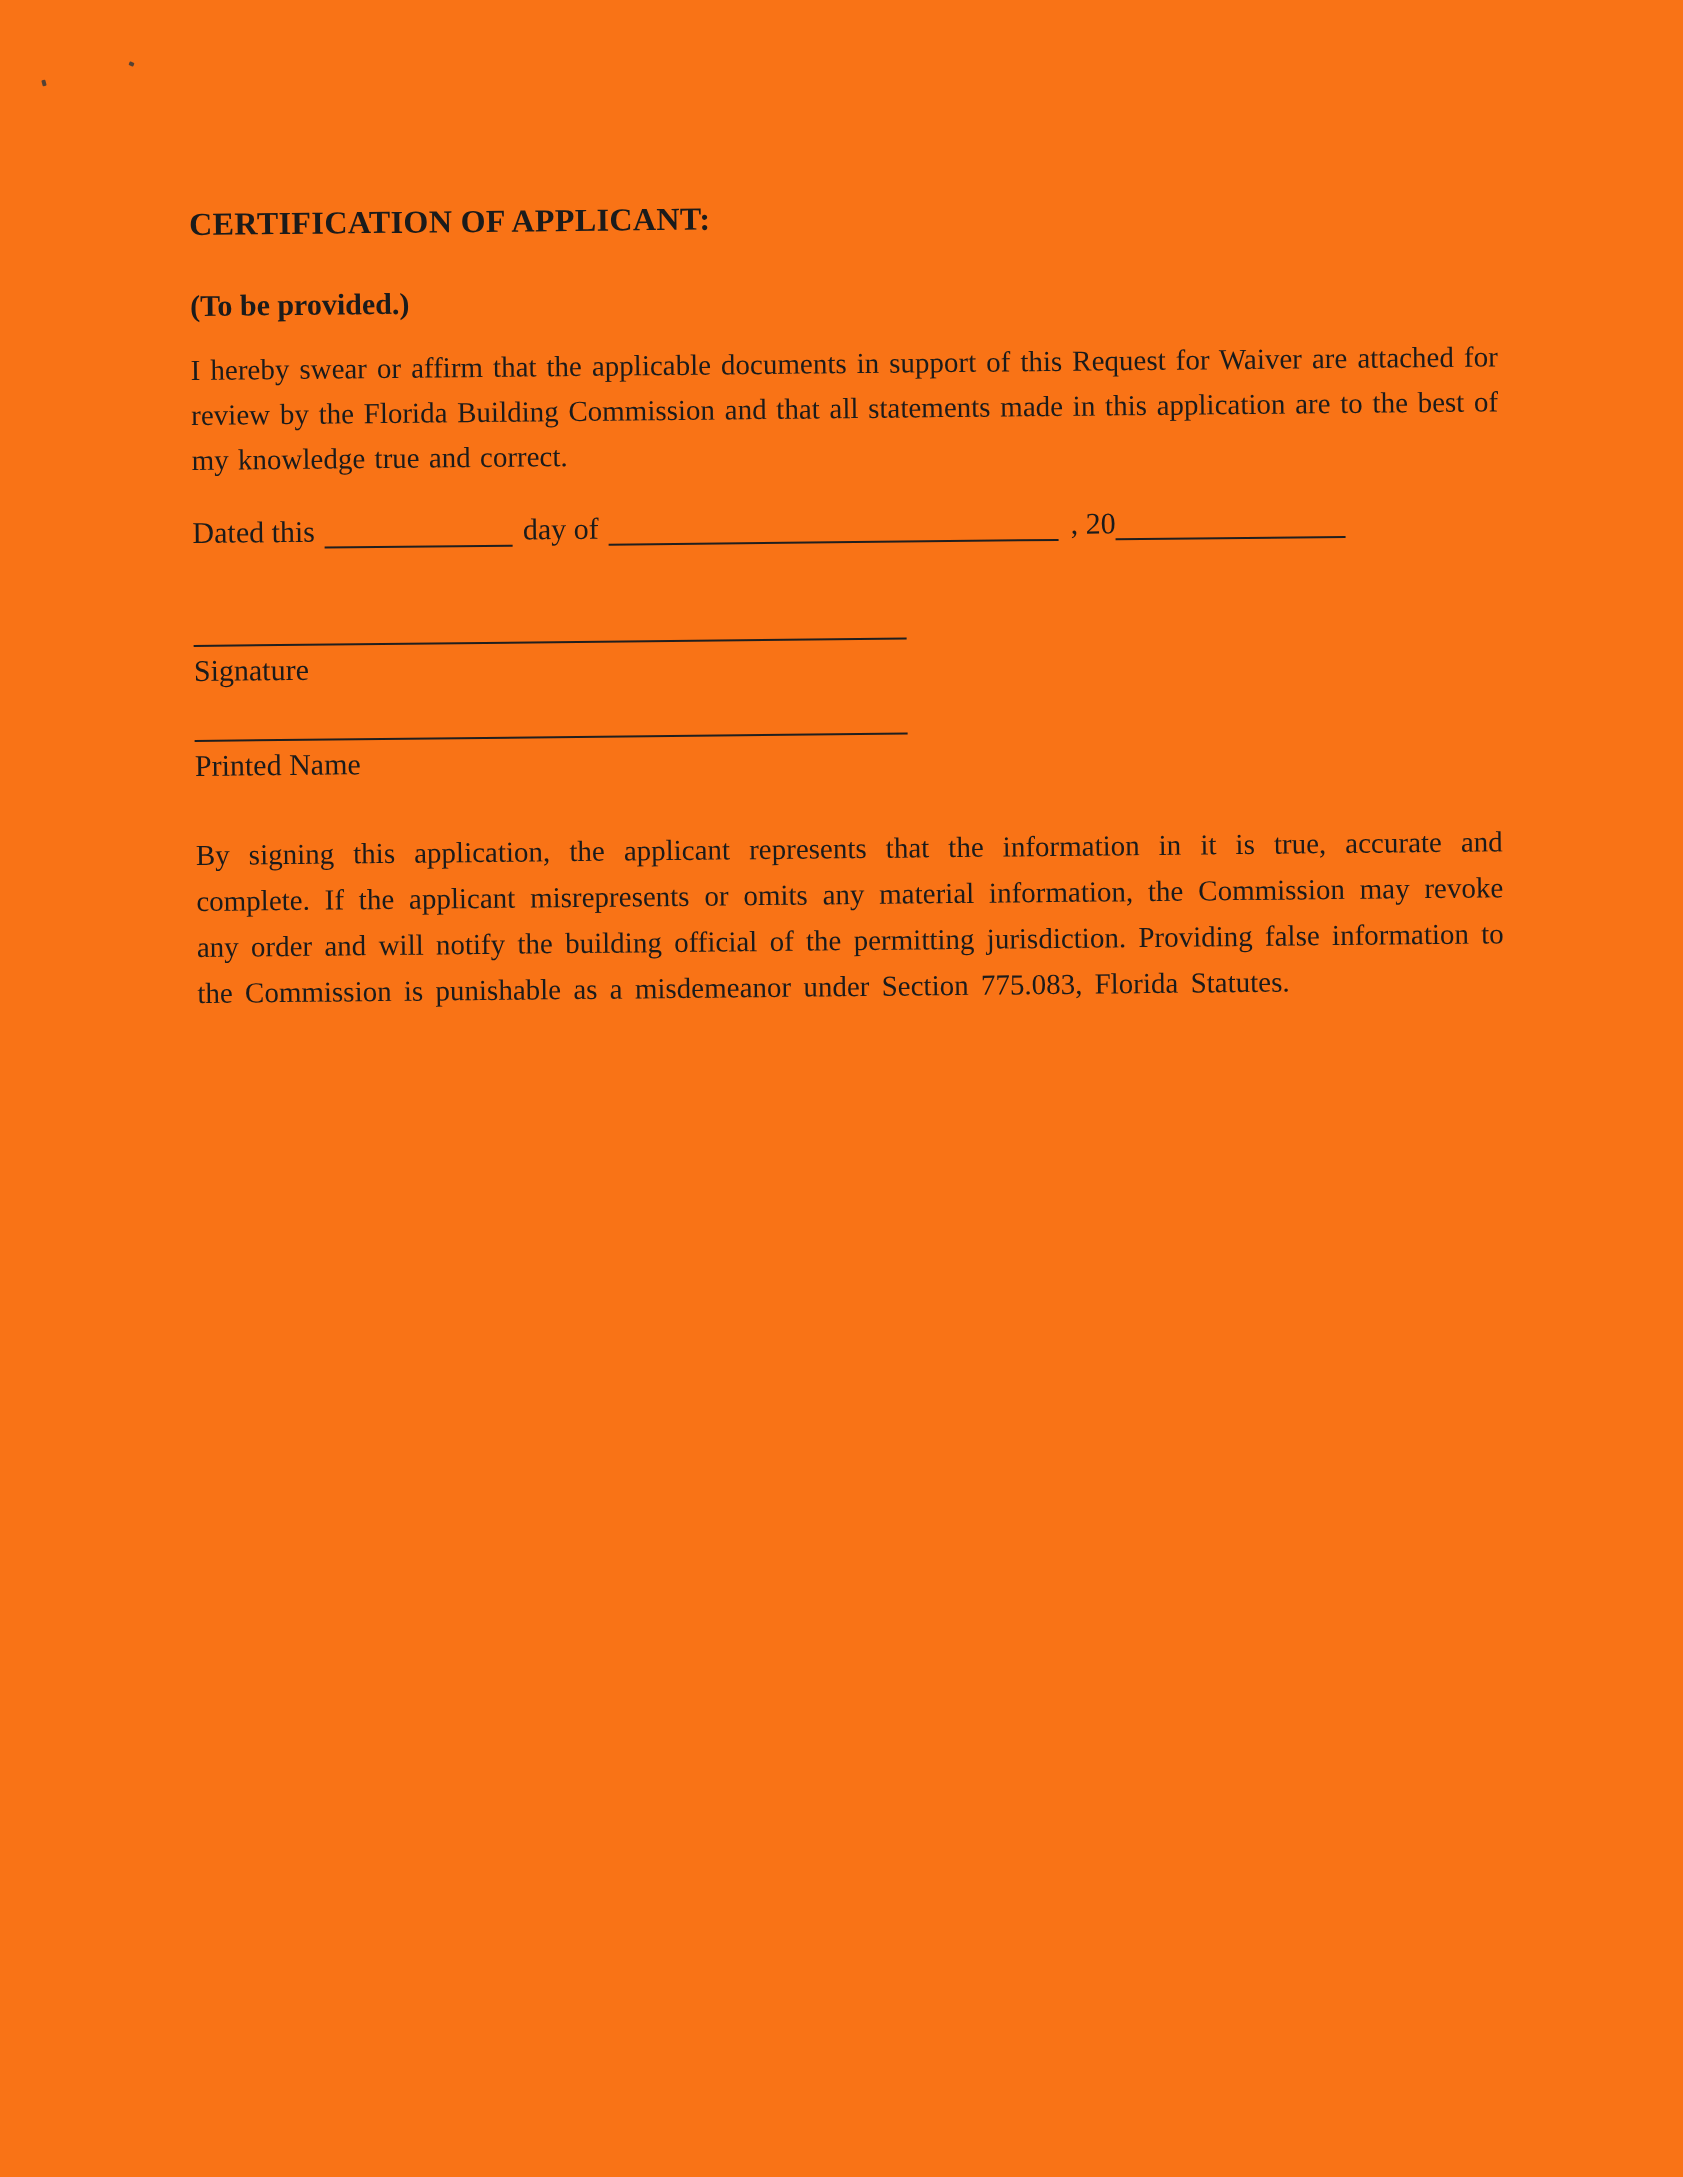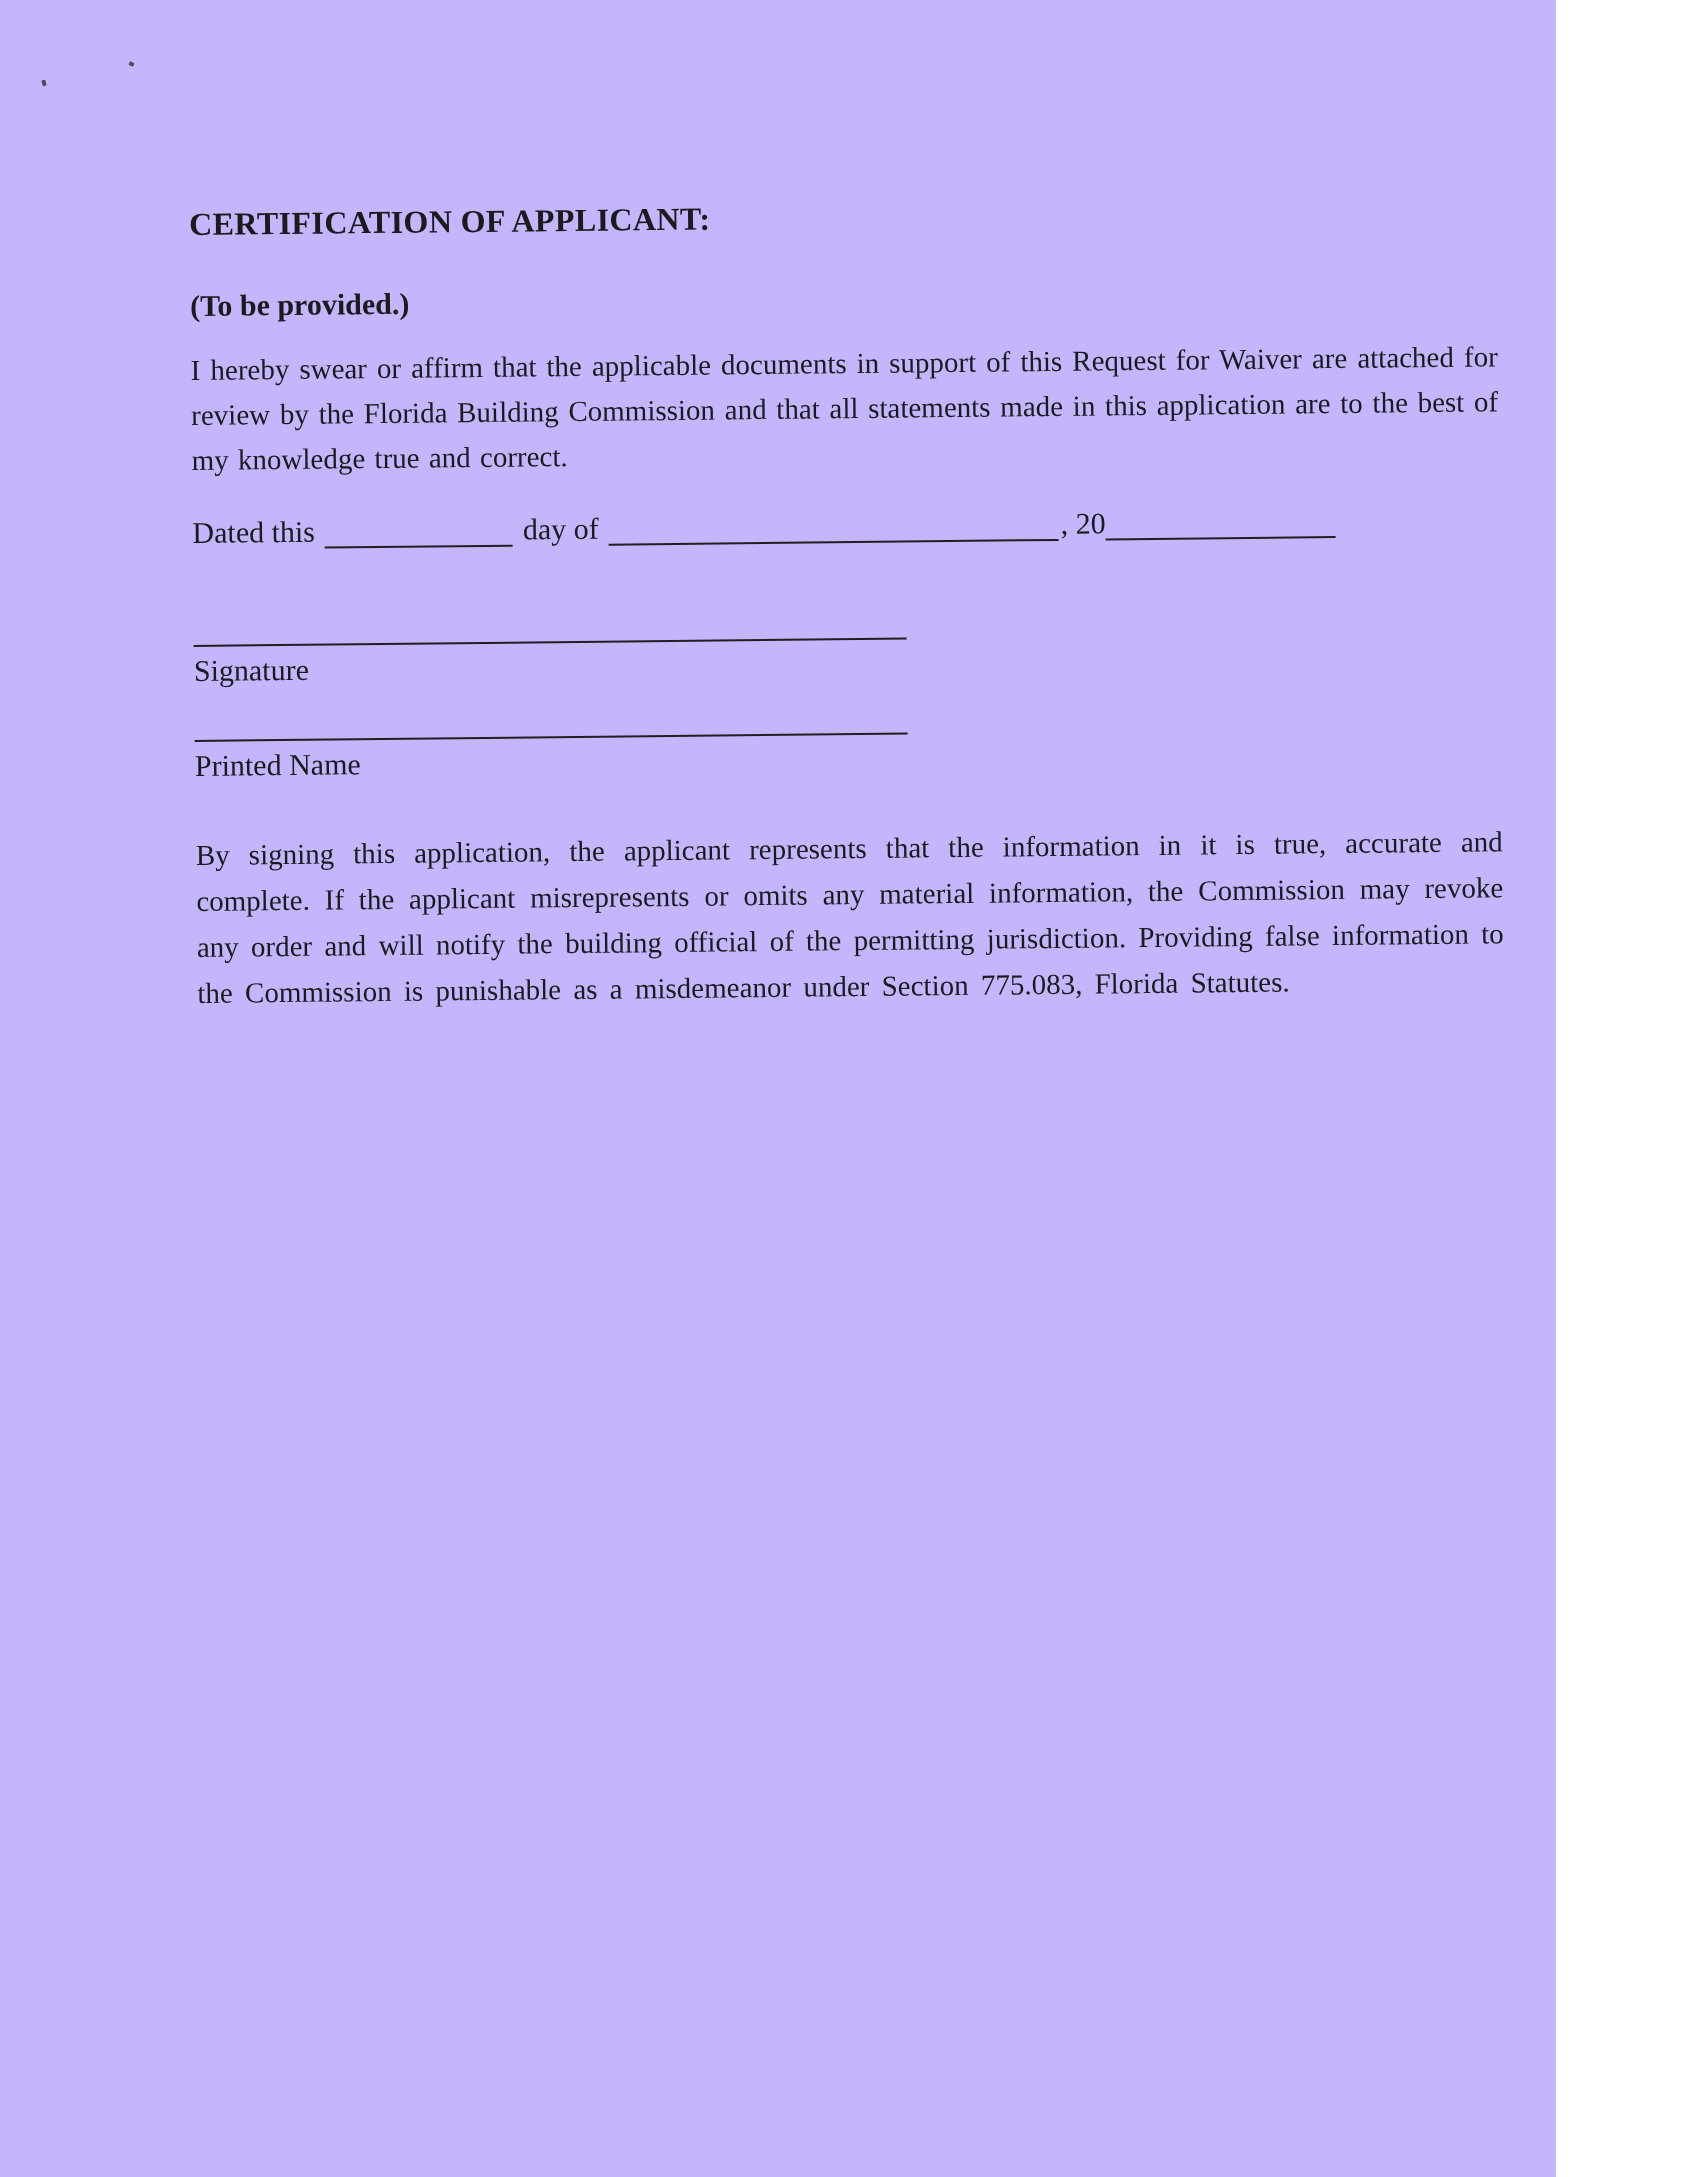--- a/index.html
+++ b/index.html
@@ -2,23 +2,23 @@
 <html><head>
 <meta charset="utf-8">
 <style>
   html, body {
     margin: 0;
     padding: 0;
     background: #ffffff;
   }
   .page {
     position: relative;
-    width: 1556px;
+    width: 1683px;
     height: 2177px;
-    background: #c4b5fd;
+    background: #f97316;
     overflow: hidden;
     font-family: "Liberation Serif", "DejaVu Serif", serif;
     color: #1b1b1b;
   }
   
   .speck {
     position: absolute;
     background: #3a3a3a;
     border-radius: 1px;
     opacity: 0.85;
@@ -71,21 +71,21 @@
   .blank {
     display: inline-block;
     border-bottom: 2px solid #1f1f1f;
     height: 30px;
     position: relative;
     top: 7px;
   }
   .blank-day   { width: 188px; margin-left: 10px; margin-right: 10px; }
   .blank-month { width: 450px; margin-left: 10px; }
   .blank-year  { width: 230px; }
-  .year-prefix { margin-left: 2px; }
+  .year-prefix { margin-left: 12px; }
 
   .sig-rule {
     width: 713px;
     height: 0;
     border-top: 2px solid #1f1f1f;
   }
   .sig-rule-1 { top: 645px; }
   .sig-rule-2 { top: 740px; }
   .sig-label {
     font-size: 30px;

